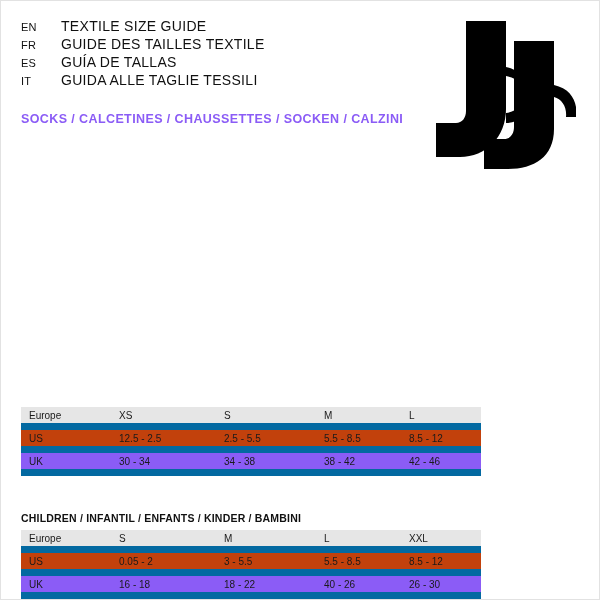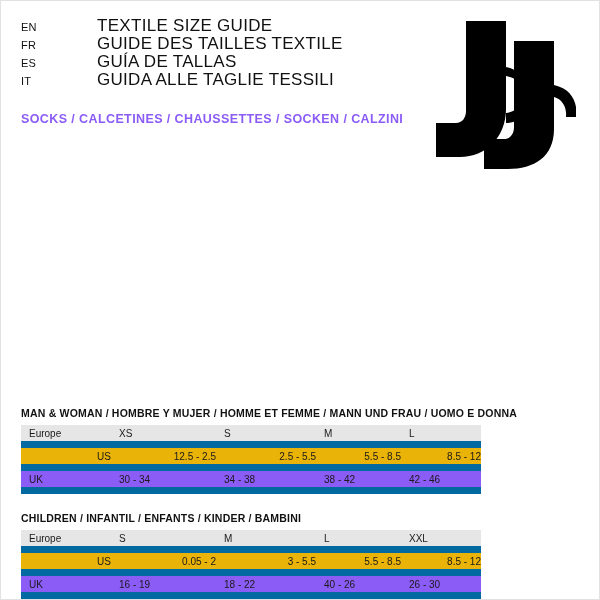--- a/index.html
+++ b/index.html
@@ -27,30 +27,29 @@
     position: absolute;
     left: 20px;
     top: 16px;
     width: 340px;
   }
   .lang-row {
     display: flex;
     align-items: baseline;
     height: 18px;
     line-height: 18px;
-    gap: 36px;
   }
   .lang-code {
     width: 40px;
     font-size: 11px;
     letter-spacing: 0.2px;
     color: #111111;
   }
   .lang-text {
-    font-size: 17px;
+    font-size: 14px;
     letter-spacing: 0.3px;
     color: #111111;
   }
 
   .product-title {
     position: absolute;
     left: 20px;
     top: 111px;
     font-size: 12.5px;
     font-weight: bold;
@@ -94,22 +93,21 @@
     color: #1a1a1a;
     height: 16px;
     padding: 0 0 0 8px;
     vertical-align: middle;
     border-bottom: 7px solid #0369a1;
   }
   table.size tr.head td {
     background: #e6e6e6;
   }
   table.size tr.odd td {
-    background: #eab308;
-    text-align: right;
+    background: #c2410c;
   }
   table.size tr.even td {
     background: #8b5cf6;
   }
   table.size col.c0 { width: 90px; }
   table.size col.c1 { width: 105px; }
   table.size col.c2 { width: 100px; }
   table.size col.c3 { width: 85px; }
   table.size col.c4 { width: 80px; }
 </style>
@@ -145,21 +143,20 @@
       <path d="M60 2 L100 2 L100 90 C100 118 80 138 54 138 L30 138 L30 104 L50 104 C56 104 60 99 60 92 Z" fill="#000000"></path>
 
       <path d="M100 48 C118 52 128 66 126 82 C124 96 112 104 100 104 L100 94 C110 93 117 86 118 77 C119 67 112 59 100 57 Z" fill="#000000"></path>
 
       <path d="M108 22 L148 22 L148 110 C148 138 128 150 102 150 L78 150 L78 120 L98 120 C104 120 108 115 108 108 Z" fill="#000000"></path>
       <path d="M148 66 C166 70 172 84 170 98 L160 98 C161 88 156 80 148 78 Z" fill="#000000"></path>
     </svg>
   </div>
 
   <div class="table-section man">
-    <div class="table-caption">MAN &amp; WOMAN / HOMBRE Y MUJER / HOMME ET FEMME / MANN UND FRAU / UOMO E DONNA</div>
     <table class="size">
       <colgroup>
           <col class="c0">
           <col class="c1">
           <col class="c2">
           <col class="c3">
           <col class="c4">
         </colgroup>
       <tbody>
         <tr class="head">
@@ -207,21 +204,21 @@
         </tr>
         <tr class="odd">
           <td>US</td>
           <td>0.05 - 2</td>
           <td>3 - 5.5</td>
           <td>5.5 - 8.5</td>
           <td>8.5 - 12</td>
         </tr>
         <tr class="even">
           <td>UK</td>
-          <td>16 - 19</td>
+          <td>16 - 18</td>
           <td>18 - 22</td>
           <td>40 - 26</td>
           <td>26 - 30</td>
         </tr>
       </tbody>
     </table>
   </div>
 
 </div>
 

